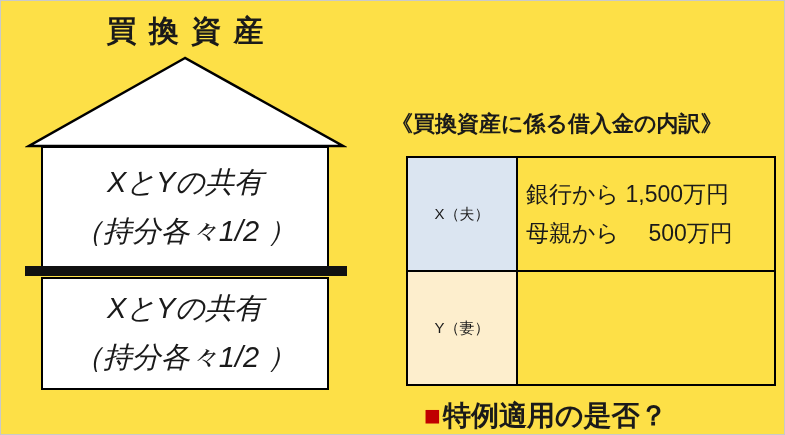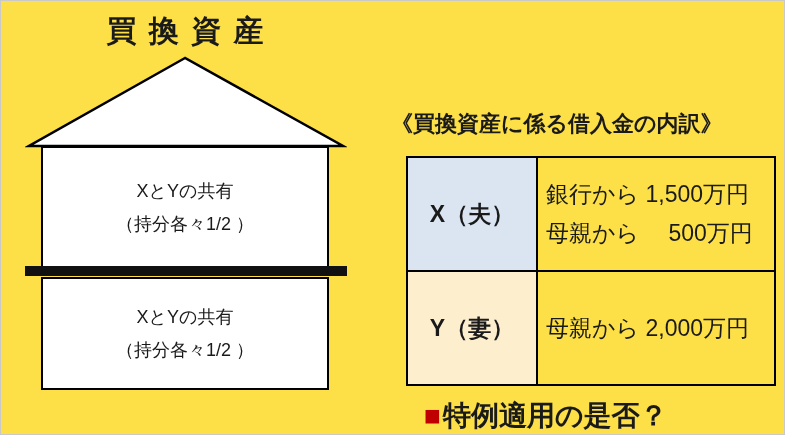--- a/index.html
+++ b/index.html
@@ -37,22 +37,23 @@
     left: 40px;
     width: 288px;
     border: 2.5px solid #000000;
     background: #ffffff;
     box-sizing: border-box;
     display: flex;
     flex-direction: column;
     align-items: center;
     justify-content: center;
     gap: 9px;
-    font-size: 18px;
+    font-size: 29px;
     text-align: center;
+    font-style: italic;
   }
   .floor.upper { top: 145px; height: 122px; }
   .floor.lower { top: 276px; height: 113px; }
   .floor-divider {
     position: absolute;
     left: 24px; top: 265px;
     width: 322px; height: 10px;
     background: #111111;
   }
 
@@ -74,29 +75,28 @@
     display: flex;
     flex-direction: column;
   }
   .loan-row {
     flex: 1;
     display: flex;
     min-height: 0;
   }
   .loan-row + .loan-row { border-top: 2.5px solid #000000; }
   .owner-cell {
-    width: 130px;
+    width: 110px;
     border-right: 2.5px solid #000000;
     box-sizing: border-box;
     display: flex;
     align-items: center;
     justify-content: center;
-    font-size: 23px;
+    font-size: 15px;
     white-space: nowrap;
-    font-weight: bold;
   }
   .detail-cell {
     flex: 1;
     display: flex;
     flex-direction: column;
     justify-content: center;
     gap: 8px;
     padding-left: 8px;
     font-size: 23px;
     white-space: pre;
@@ -139,23 +139,20 @@
   <div class="loan-table">
     <div class="loan-row">
       <div class="owner-cell" style="background: rgb(219, 229, 241);">X（夫）</div>
       <div class="detail-cell">
         <div>銀行から 1,500万円</div>
         <div>母親から　 500万円</div>
       </div>
     </div>
     <div class="loan-row">
       <div class="owner-cell" style="background: rgb(253, 238, 205);">Y（妻）</div>
-      <div class="detail-cell">
-        <div>母親から 2,000万円</div>
-      </div>
     </div>
   </div>
 
   <div class="note">
     <span class="bullet" style="color: rgb(192, 0, 0);">■</span><span>特例適用の是否？</span>
   </div>
 
 </div>
 
 </body></html>

